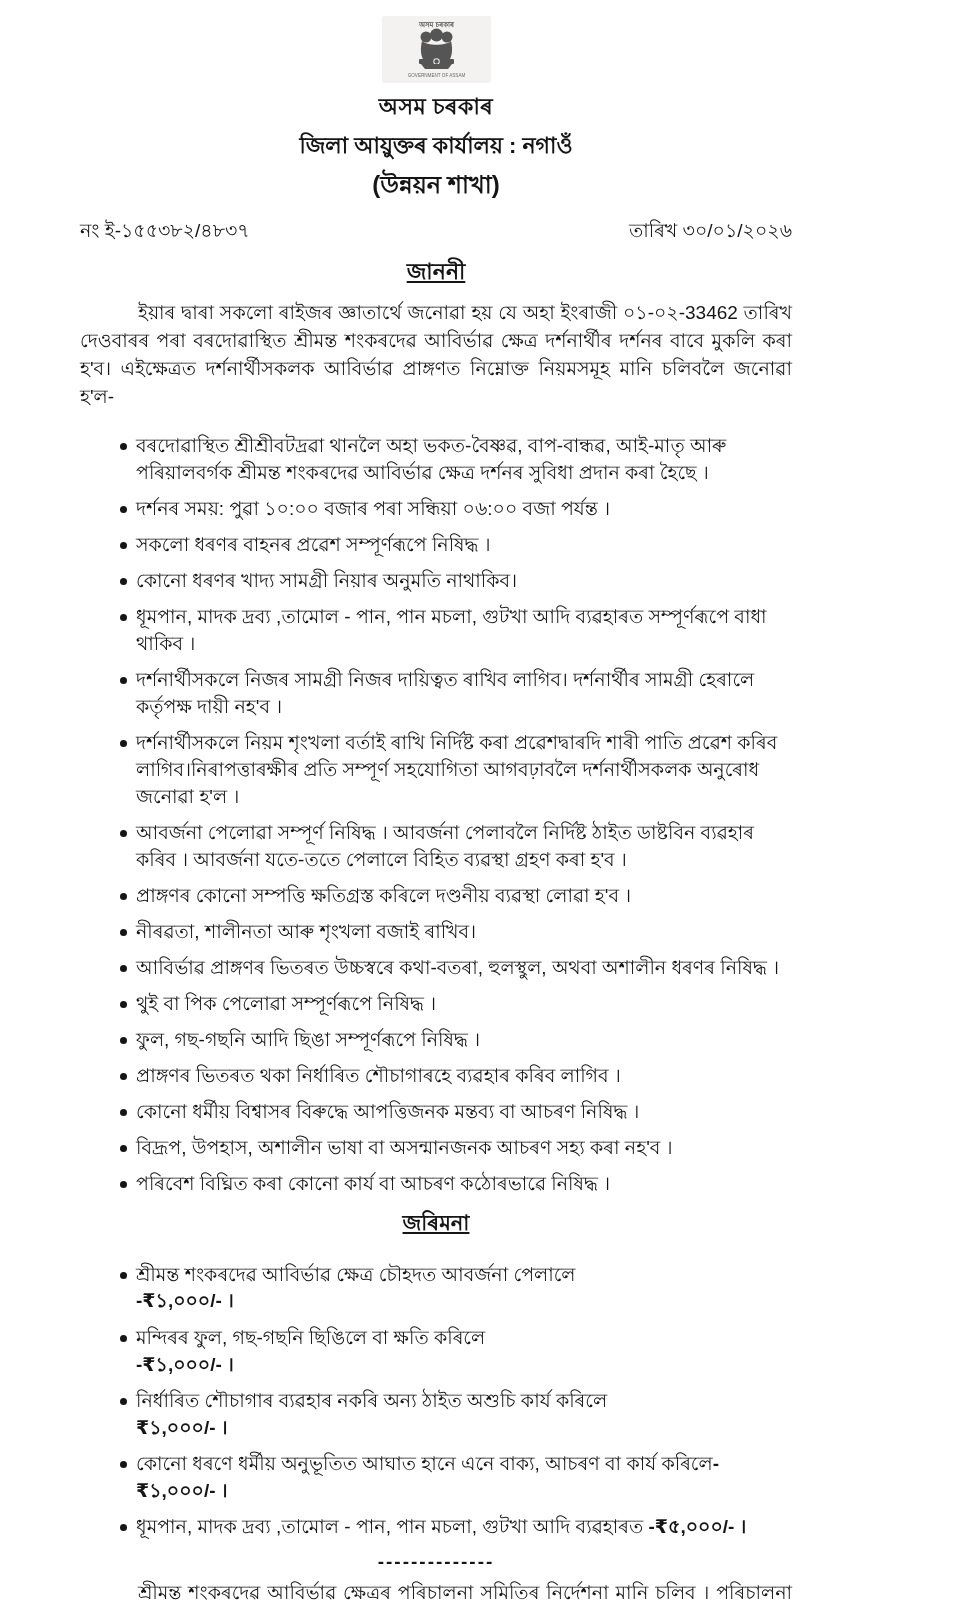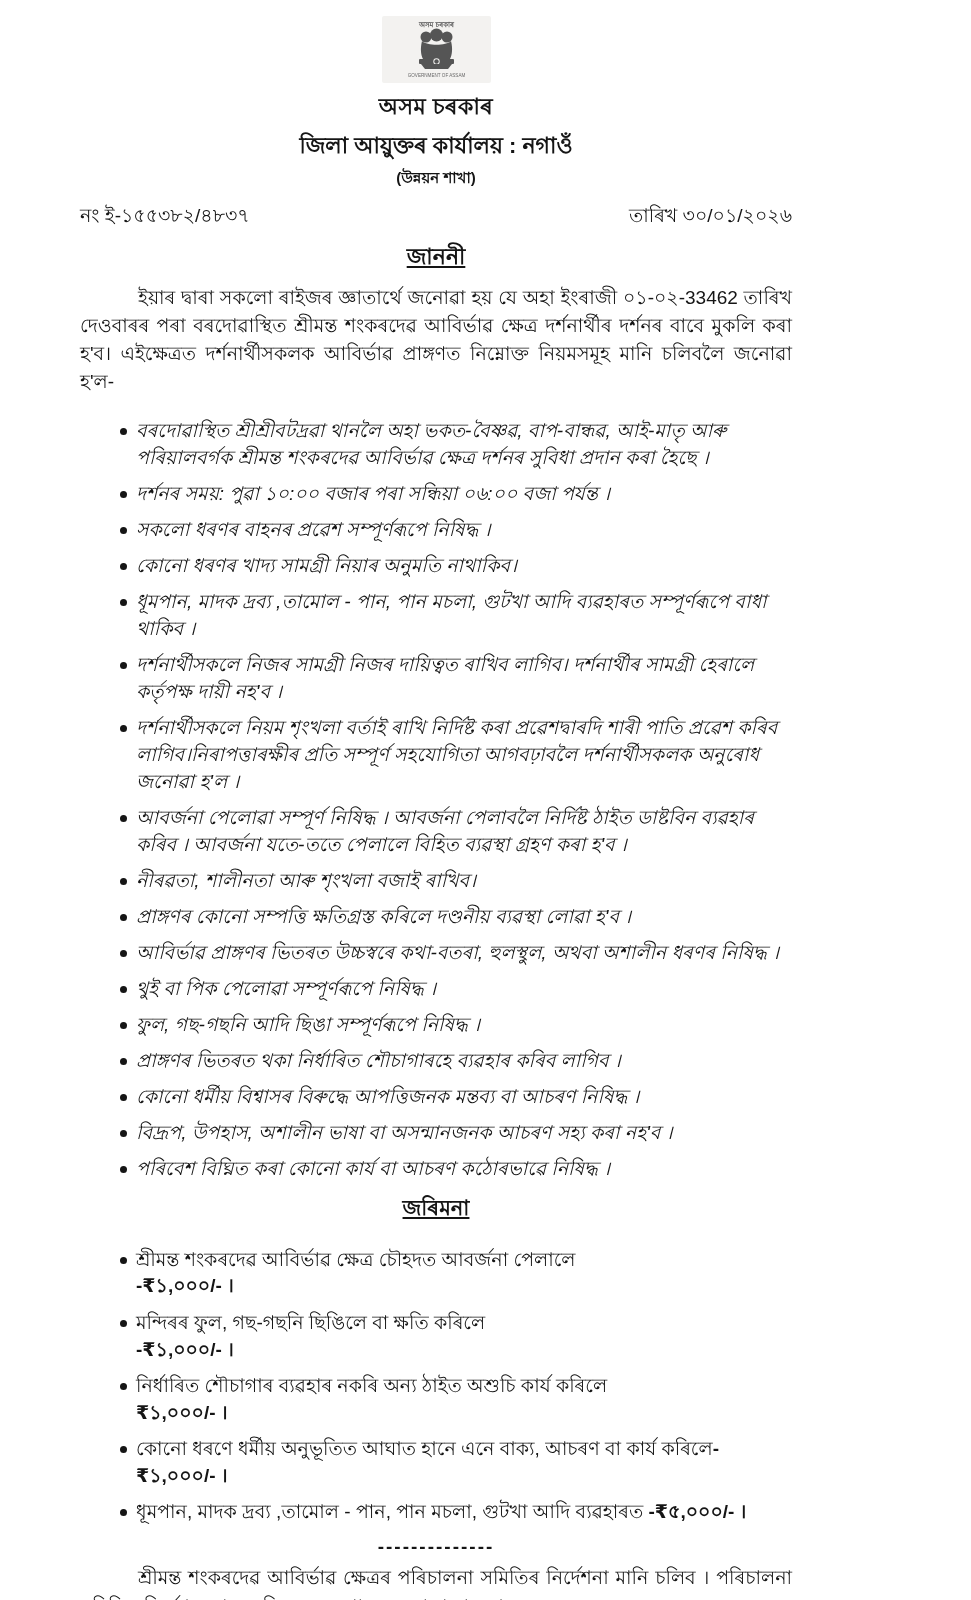--- a/index.html
+++ b/index.html
@@ -14,36 +14,36 @@
 
   
   .emblem-wrap { text-align:center; }
   .emblem-box {
     display:inline-block; background:#f3f2f0; padding:3px 6px 2px 6px;
     border-radius:2px; line-height:0;
   }
   .head-line { text-align:center; font-weight:bold; }
   .head-govt   { font-size:22px; margin-top:4px; letter-spacing:.5px; }
   .head-office { font-size:22px; margin-top:2px; }
-  .head-branch { font-size:15px; margin-top:1px; }
+  .head-branch { font-size:24px; margin-top:1px; }
 
   .ref-row { display:flex; justify-content:space-between; margin-top:10px; font-size:19px;gap:32px; }
 
   .notice-title {
     text-align:center; font-size:22px; font-weight:bold;
     text-decoration:underline; margin-top:6px;
   }
 
   .intro {
     margin-top:8px; font-size:19px; line-height:1.48;
     text-align:justify; text-indent:58px;
   }
 
   
-  .rules { list-style:none; margin-top:22px;font-style:italic; }
+  .rules { list-style:none; margin-top:22px; }
   .rules li {
     position:relative; padding-left:56px; font-size:19px;
     line-height:1.42; margin-bottom:9px; text-align:left;
   }
   .rules li::before {
     content:""; position:absolute; left:40px; top:10px;
     width:7px; height:7px; border-radius:50%; background:#151515;
   }
 
   .fines-title {
@@ -113,22 +113,22 @@
 
   <ul class="rules">
     <li>বৰদোৱাস্থিত শ্ৰীশ্ৰীবটদ্ৰৱা থানলৈ অহা ভকত-বৈষ্ণৱ, বাপ-বান্ধৱ, আই-মাতৃ আৰু পৰিয়ালবৰ্গক শ্ৰীমন্ত শংকৰদেৱ আবিৰ্ভাৱ ক্ষেত্ৰ দৰ্শনৰ সুবিধা প্ৰদান কৰা হৈছে ।</li>
     <li>দৰ্শনৰ সময়: পুৱা ১০:০০ বজাৰ পৰা সন্ধিয়া ০৬:০০ বজা পৰ্যন্ত ।</li>
     <li>সকলো ধৰণৰ বাহনৰ প্ৰৱেশ সম্পূৰ্ণৰূপে নিষিদ্ধ ।</li>
     <li>কোনো ধৰণৰ খাদ্য সামগ্ৰী নিয়াৰ অনুমতি নাথাকিব।</li>
     <li>ধূমপান, মাদক দ্ৰব্য ,তামোল - পান, পান মচলা, গুটখা আদি ব্যৱহাৰত সম্পূৰ্ণৰূপে বাধা থাকিব ।</li>
     <li>দৰ্শনাৰ্থীসকলে নিজৰ সামগ্ৰী নিজৰ দায়িত্বত ৰাখিব লাগিব। দৰ্শনাৰ্থীৰ সামগ্ৰী হেৰালে কৰ্তৃপক্ষ দায়ী নহ'ব ।</li>
     <li>দৰ্শনাৰ্থীসকলে নিয়ম শৃংখলা বৰ্তাই ৰাখি নিৰ্দিষ্ট কৰা প্ৰৱেশদ্বাৰদি শাৰী পাতি প্ৰৱেশ কৰিব লাগিব।নিৰাপত্তাৰক্ষীৰ প্ৰতি সম্পূৰ্ণ সহযোগিতা আগবঢ়াবলৈ দৰ্শনাৰ্থীসকলক অনুৰোধ জনোৱা হ'ল ।</li>
     <li>আবৰ্জনা পেলোৱা সম্পূৰ্ণ নিষিদ্ধ । আবৰ্জনা পেলাবলৈ নিৰ্দিষ্ট ঠাইত ডাষ্টবিন ব্যৱহাৰ কৰিব । আবৰ্জনা যতে-ততে পেলালে বিহিত ব্যৱস্থা গ্ৰহণ কৰা হ'ব ।</li>
+    <li>প্ৰাঙ্গণৰ কোনো সম্পত্তি ক্ষতিগ্ৰস্ত কৰিলে দণ্ডনীয় ব্যৱস্থা লোৱা হ'ব ।</li>
     <li>নীৰৱতা, শালীনতা আৰু শৃংখলা বজাই ৰাখিব।</li>
-    <li>প্ৰাঙ্গণৰ কোনো সম্পত্তি ক্ষতিগ্ৰস্ত কৰিলে দণ্ডনীয় ব্যৱস্থা লোৱা হ'ব ।</li>
     <li>আবিৰ্ভাৱ প্ৰাঙ্গণৰ ভিতৰত উচ্চস্বৰে কথা-বতৰা, হুলস্থুল, অথবা অশালীন ধৰণৰ নিষিদ্ধ ।</li>
     <li>থুই বা পিক পেলোৱা সম্পূৰ্ণৰূপে নিষিদ্ধ ।</li>
     <li>ফুল, গছ-গছনি আদি ছিঙা সম্পূৰ্ণৰূপে নিষিদ্ধ ।</li>
     <li>প্ৰাঙ্গণৰ ভিতৰত থকা নিৰ্ধাৰিত শৌচাগাৰহে ব্যৱহাৰ কৰিব লাগিব ।</li>
     <li>কোনো ধৰ্মীয় বিশ্বাসৰ বিৰুদ্ধে আপত্তিজনক মন্তব্য বা আচৰণ নিষিদ্ধ ।</li>
     <li>বিদ্ৰূপ, উপহাস, অশালীন ভাষা বা অসন্মানজনক আচৰণ সহ্য কৰা নহ'ব ।</li>
     <li>পৰিবেশ বিঘ্নিত কৰা কোনো কাৰ্য বা আচৰণ কঠোৰভাৱে নিষিদ্ধ ।</li>
   </ul>
 
   <div class="fines-title">জৰিমনা</div>

